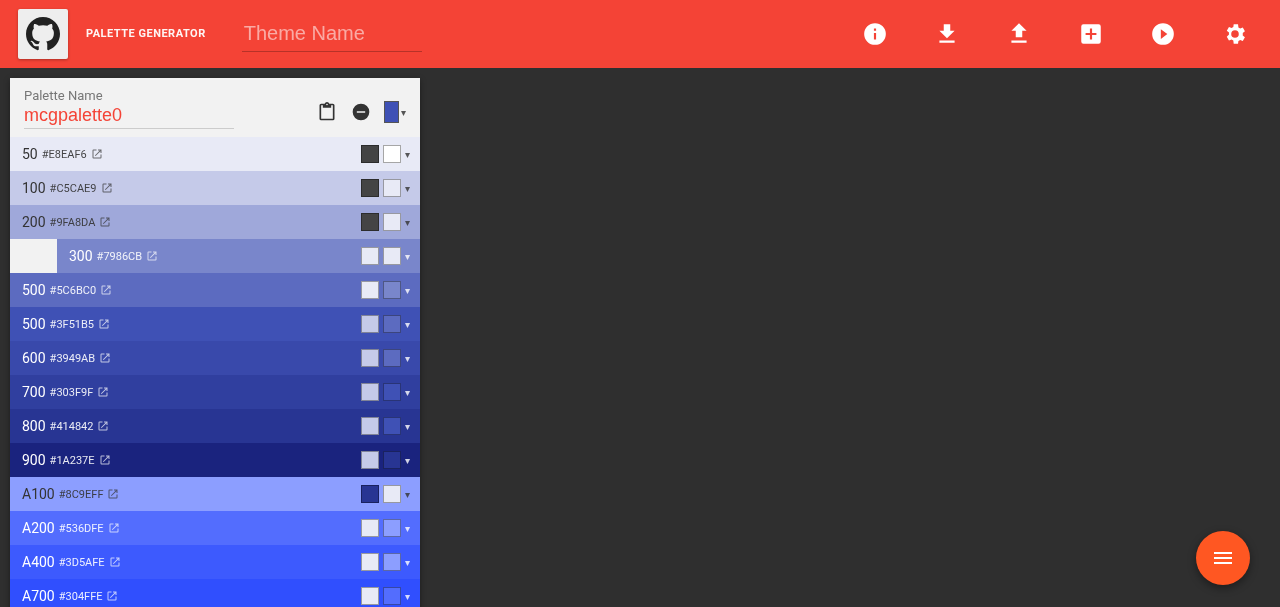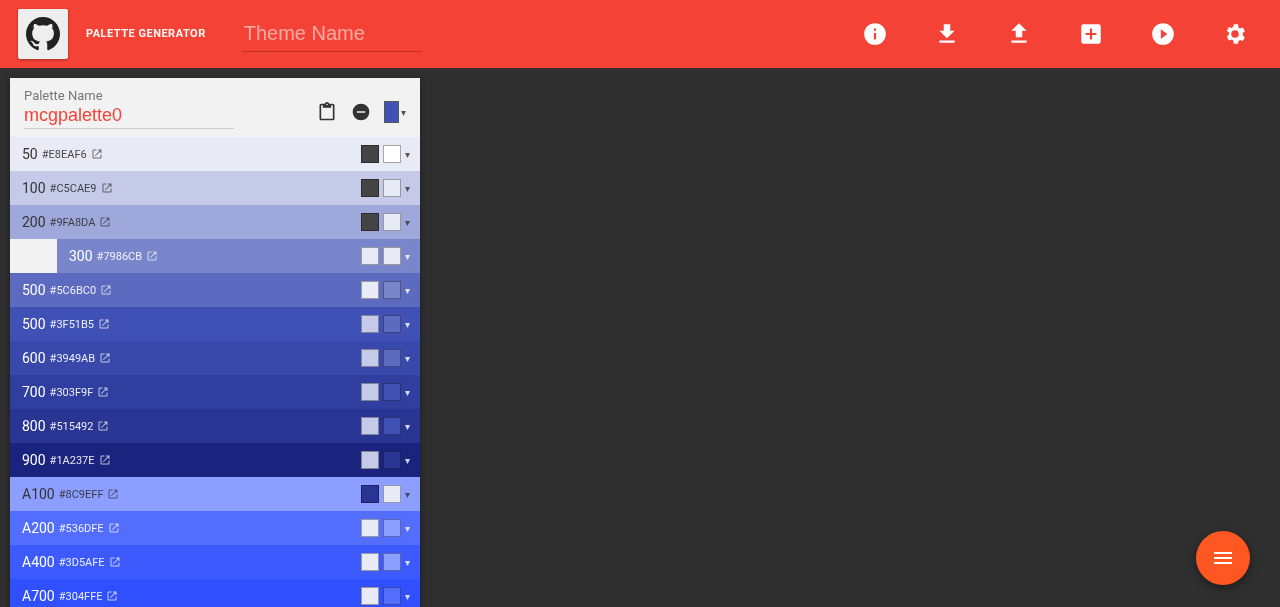--- a/index.html
+++ b/index.html
@@ -267,21 +267,21 @@
           <svg class="ext-ic" viewBox="0 0 24 24">
             <path fill="currentColor" d="M14 3v2h3.59L7.76 14.83l1.41 1.41L19 6.41V10h2V3h-7zM5 5h6V3H5a2 2 0 00-2 2v14a2 2 0 002 2h14a2 2 0 002-2v-6h-2v6H5V5z"></path>
           </svg>
           <span class="shade-spacer"></span>
           <span class="sw" style="background:#C5CAE9"></span>
           <span class="sw" style="background:#3F51B5"></span>
           <span class="rcaret">▾</span>
         </div>
         <div class="shade-row light-text" style="background: rgb(40, 53, 147);">
           <span class="shade-key">800</span>
-          <span class="shade-hex">#515492</span>
+          <span class="shade-hex">#414842</span>
           <svg class="ext-ic" viewBox="0 0 24 24">
             <path fill="currentColor" d="M14 3v2h3.59L7.76 14.83l1.41 1.41L19 6.41V10h2V3h-7zM5 5h6V3H5a2 2 0 00-2 2v14a2 2 0 002 2h14a2 2 0 002-2v-6h-2v6H5V5z"></path>
           </svg>
           <span class="shade-spacer"></span>
           <span class="sw" style="background:#C5CAE9"></span>
           <span class="sw" style="background:#3F51B5"></span>
           <span class="rcaret">▾</span>
         </div>
         <div class="shade-row light-text" style="background: rgb(26, 35, 126);">
           <span class="shade-key">900</span>

